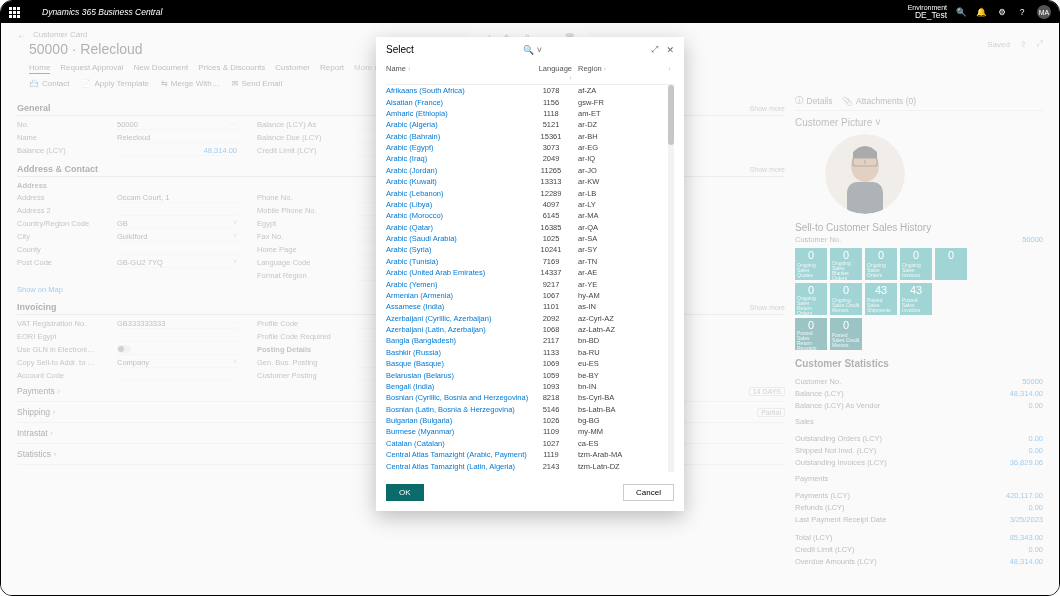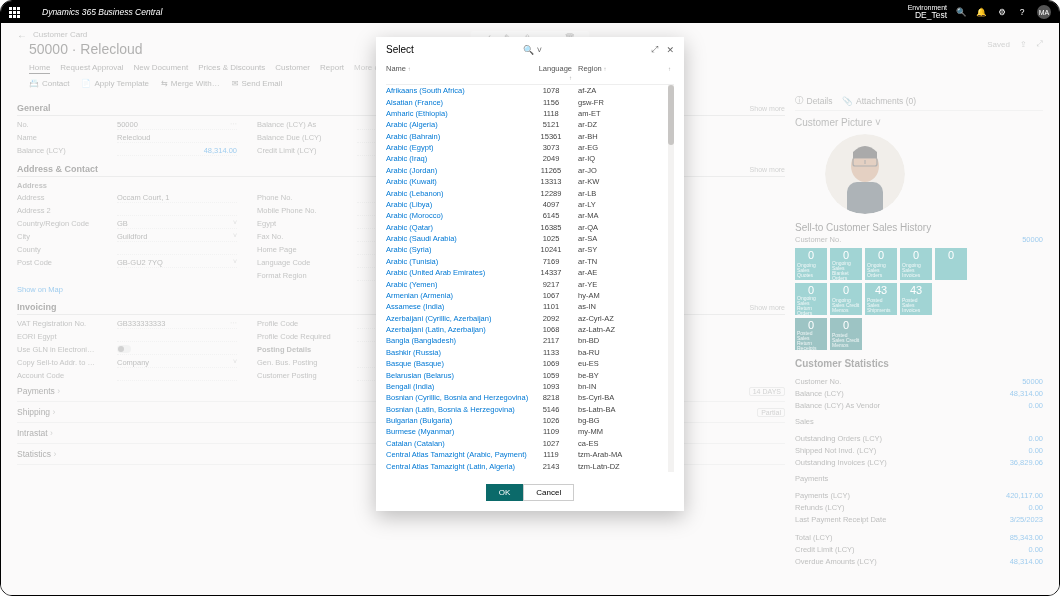--- a/index.html
+++ b/index.html
@@ -71,21 +71,21 @@
   .modal-body { padding: 0 10px 6px; }
   .tbl-head { display: grid; grid-template-columns: 150px 36px 1fr 6px; font-size: 7.5px; color: #555; padding: 2px 0; border-bottom: 1px solid #eee; }
   .tbl-head span::after { content: " ↑"; color: #aaa; font-size: 6px; }
   .tbl-body { max-height: 418px; overflow: hidden; position: relative; }
   .tbl-body .scroll-track { position: absolute; right: 0; top: 0; bottom: 0; width: 6px; background: #f3f2f1; }
   .tbl-body .scroll-thumb { position: absolute; right: 0; top: 0; width: 6px; height: 60px; background: #c8c6c4; border-radius: 3px; }
   .trow { display: grid; grid-template-columns: 150px 36px 1fr 6px; font-size: 7.5px; padding: 1.2px 0; }
   .trow .nm { color: #0078d4; white-space: nowrap; overflow: hidden; text-overflow: ellipsis; }
   .trow .id { color: #444; text-align: center; padding-right: 6px; }
   .trow .rg { color: #444; }
-  .modal-foot { display: flex; justify-content: center; padding: 6px 10px 10px; }
+  .modal-foot { display: flex; justify-content: space-between; padding: 6px 10px 10px; }
   .btn { font-size: 8px; padding: 3px 12px; border: 1px solid #ccc; background: #fff; }
   .btn.primary { background: #0b6a6a; color: #fff; border-color: #0b6a6a; }
 </style>
 </head>
 <body>
 
 <div class="frame">
 
   <div class="topbar">
     <div class="left">

